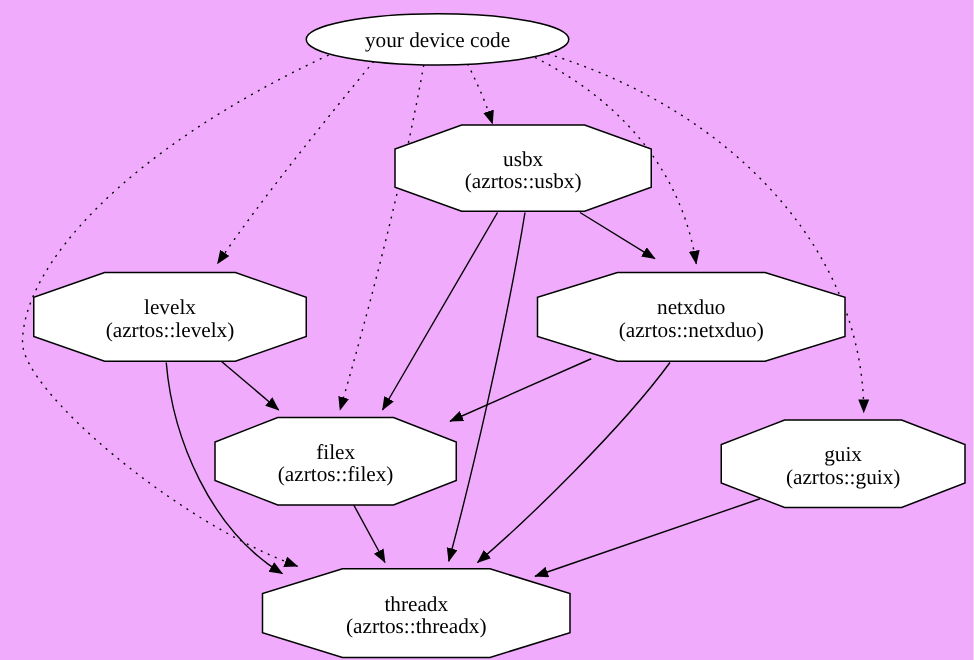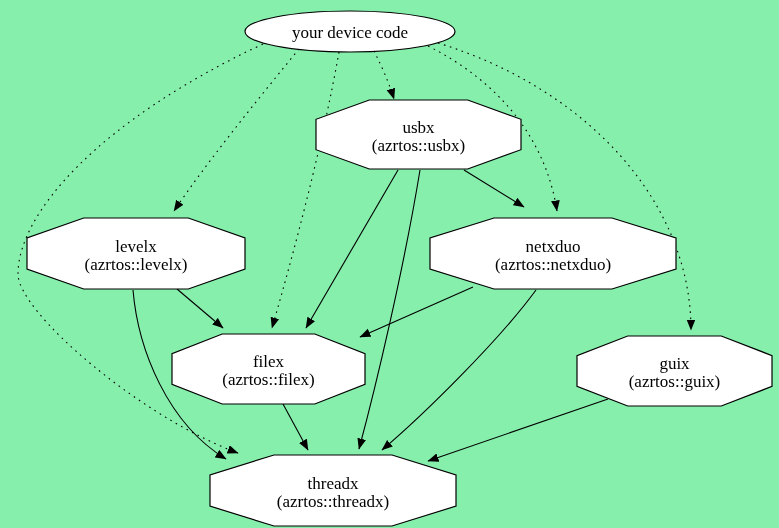--- a/index.html
+++ b/index.html
@@ -1,20 +1,20 @@
 <!DOCTYPE html>
 <html><head>
 <meta charset="utf-8">
 <style>
   html, body { margin: 0; padding: 0; background: #ffffff; }
   #canvas {
     width: 779px;
     height: 528px;
     position: relative;
-    background: #86efac;
+    background: #f0abfc;
     font-family: "Liberation Serif", "DejaVu Serif", serif;
   }
   svg { display: block; }
   .edge {
     fill: none;
     stroke: #000000;
     stroke-width: 1.1;
   }
   .edge.dotted {
     stroke-dasharray: 1.6 4.6;

